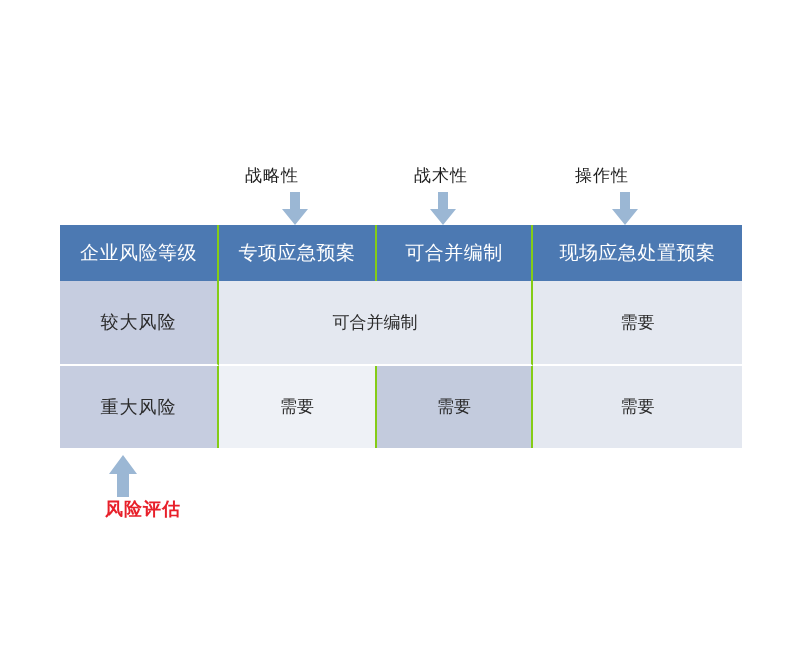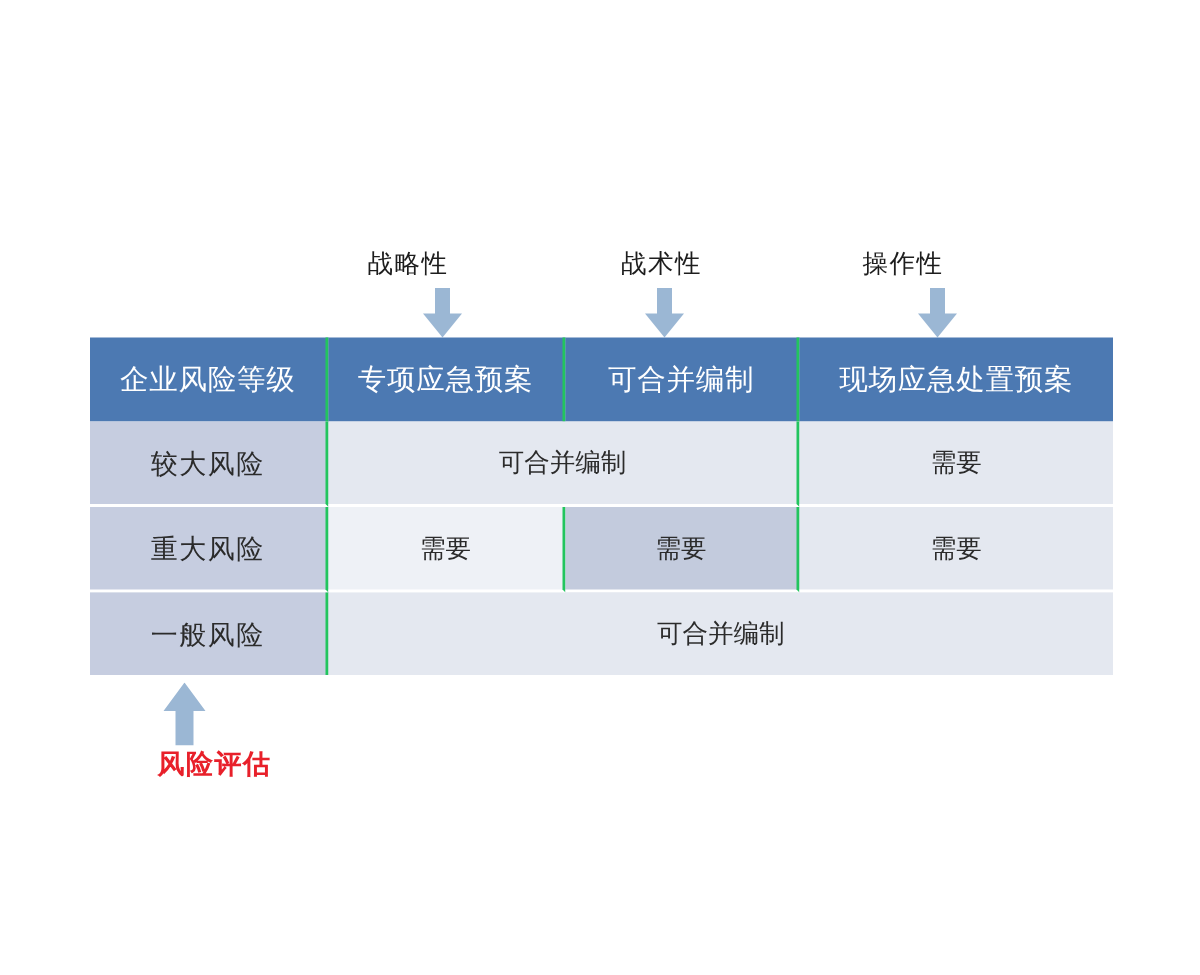--- a/index.html
+++ b/index.html
@@ -45,21 +45,21 @@
     border-collapse: separate;
     border-spacing: 0;
     table-layout: fixed;
   }
   #risk-table td, #risk-table th {
     padding: 0;
     margin: 0;
     text-align: center;
     vertical-align: middle;
     font-weight: normal;
-    border-right: 2px solid #22c55e;
+    border-right: 2px solid #84cc16;
     border-bottom: 2px solid #ffffff;
   }
   #risk-table tr > *:last-child {
     border-right: none;
   }
   #risk-table tr:last-child > * {
     border-bottom: none;
   }
 
   .hdr {
@@ -150,24 +150,20 @@
         <td class="rowhead">较大风险</td>
         <td class="cell-light" colspan="2">可合并编制</td>
         <td class="cell-light">需要</td>
       </tr>
       <tr>
         <td class="rowhead">重大风险</td>
         <td class="cell-pale">需要</td>
         <td class="cell-dark">需要</td>
         <td class="cell-light">需要</td>
       </tr>
-      <tr>
-        <td class="rowhead">一般风险</td>
-        <td class="cell-light" colspan="3">可合并编制</td>
-      </tr>
     </tbody>
   </table>
 
   <svg class="arrow-up" style="left:106px; top:455px;" width="34" height="42" viewBox="0 0 34 42">
     <polygon points="17,0 31,19 23,19 23,42 11,42 11,19 3,19" fill="#9bb7d4"></polygon>
   </svg>
 
   <div id="risk-eval-label">风险评估</div>
 
 </div>

